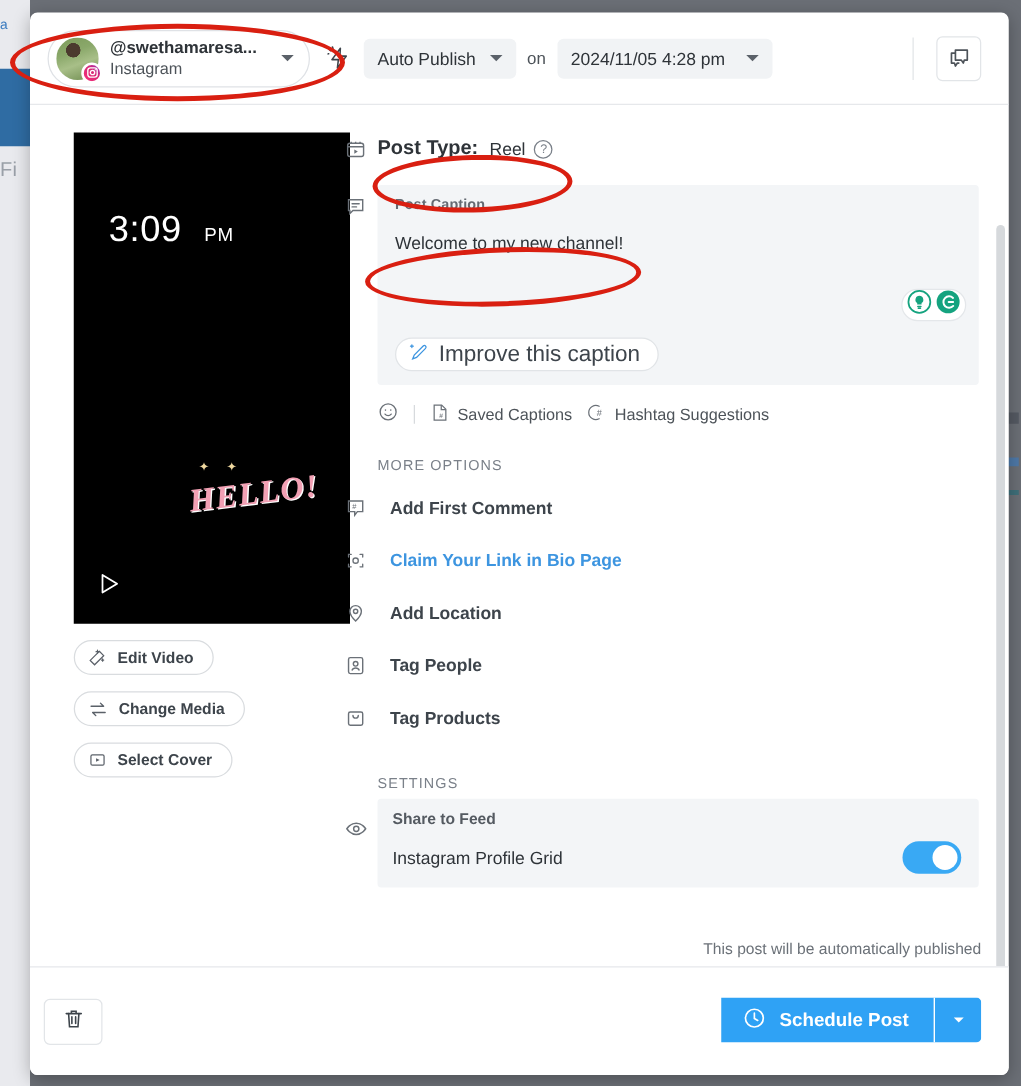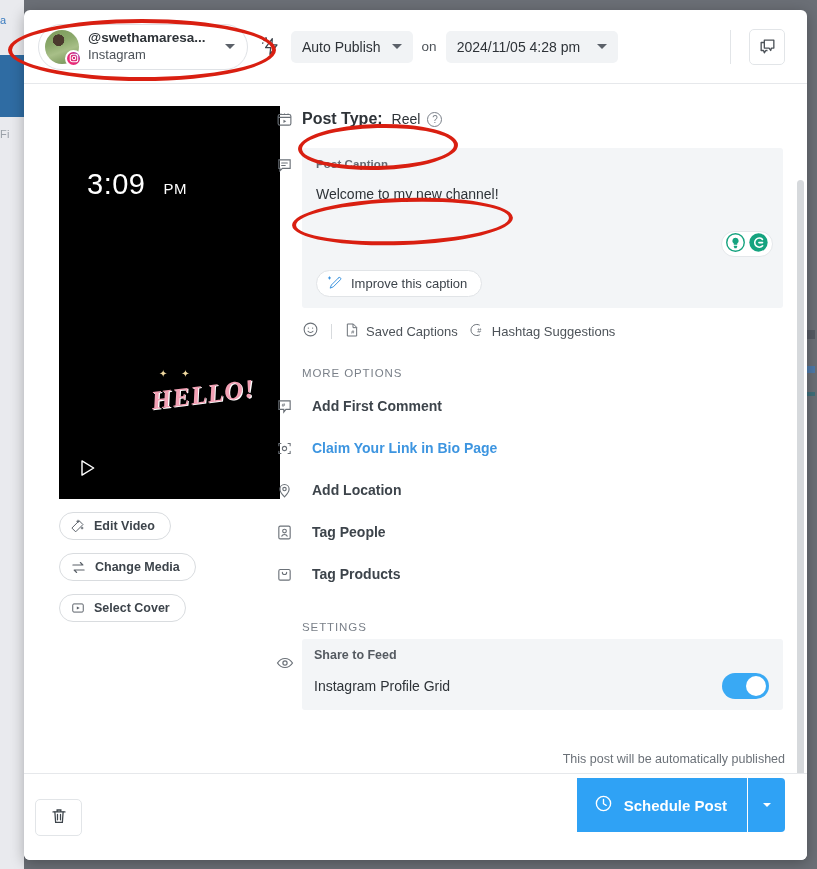--- a/index.html
+++ b/index.html
@@ -18,21 +18,21 @@
   }
   #bg-sidebar-active {
     position: absolute; left: 0; top: 55px; width: 24px; height: 62px;
     background: #2f6ca3;
   }
   #bg-sidebar-label-top {
     position: absolute; left: 0px; top: 14px; font-size: 11px;
     color: #3a7bbf; letter-spacing: .2px;
   }
   #bg-sidebar-label-mid {
-    position: absolute; left: 0px; top: 128px; font-size: 11px;
+    position: absolute; left: 0px; top: 128px; font-size: 16px;
     color: #9aa0a8; letter-spacing: .2px;
   }
   #bg-right-col {
     position: absolute; right: 0; top: 0; width: 17px; height: 869px;
     background: #6b6f76;
   }
   .bg-right-chip { position: absolute; right: 2px; background: #555a63; }
 
   
   #modal {
@@ -151,21 +151,21 @@
     position: absolute; right: 10px; top: 83px;
     display: flex; align-items: center; gap: 2px;
     background: #fff; border: 1px solid #e4e7ea; border-radius: 15px;
     padding: 2px 3px; height: 26px;
   }
   #improve-btn {
     position: absolute; left: 14px; bottom: 11px;
     display: inline-flex; align-items: center; gap: 9px;
     background: #fff; border: 1px solid #e1e4e7; border-radius: 16px;
     height: 27px; padding: 0 14px 0 10px;
-    font-size: 13px; color: #3d444b;
+    font-size: 18px; color: #3d444b;
   }
 
   #caption-tools {
     display: flex; align-items: center; gap: 12px;
     margin: 13px 0 0 26px; color: #5b6169; font-size: 13px;
   }
   #caption-tools .sep { width: 1px; height: 15px; background: #d7dadd; }
   .tool-link { display: inline-flex; align-items: center; gap: 6px; color: #4d5359; }
 
   .section-head {
@@ -202,22 +202,22 @@
   #auto-pub-note {
     position: absolute; right: 22px; top: -22px;
     font-size: 12.5px; color: #6b7178;
   }
   #delete-btn {
     position: absolute; left: 11px; top: 25px;
     width: 47px; height: 37px; border: 1px solid #e2e5e8; border-radius: 5px;
     background: #fff; display: flex; align-items: center; justify-content: center;
   }
   #schedule-group {
-    position: absolute; right: 22px; top: 4px;
-    display: flex; height: 54px; border-radius: 4px; overflow: hidden; padding-left: 22px;
+    position: absolute; right: 22px; top: 24px;
+    display: flex; height: 36px; border-radius: 4px; overflow: hidden; padding-left: 22px;
   }
   #schedule-btn {
     background: #2fa2f5; color: #fff; font-size: 15px; font-weight: 700;
     display: flex; align-items: center; gap: 11px; padding: 0 20px 0 17px;
   }
   #schedule-split {
     background: #2fa2f5; width: 38px;
     border-left: 1px solid #ffffff;
     display: flex; align-items: center; justify-content: center;
   }

